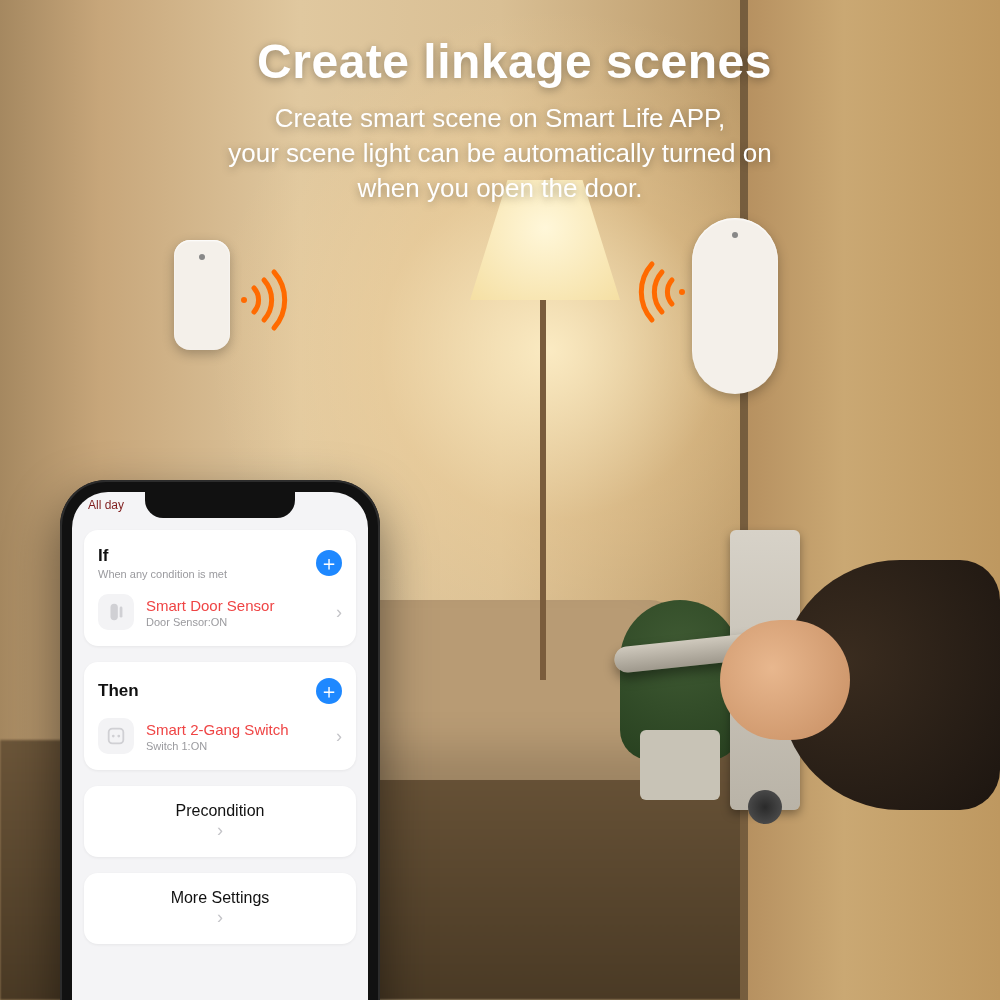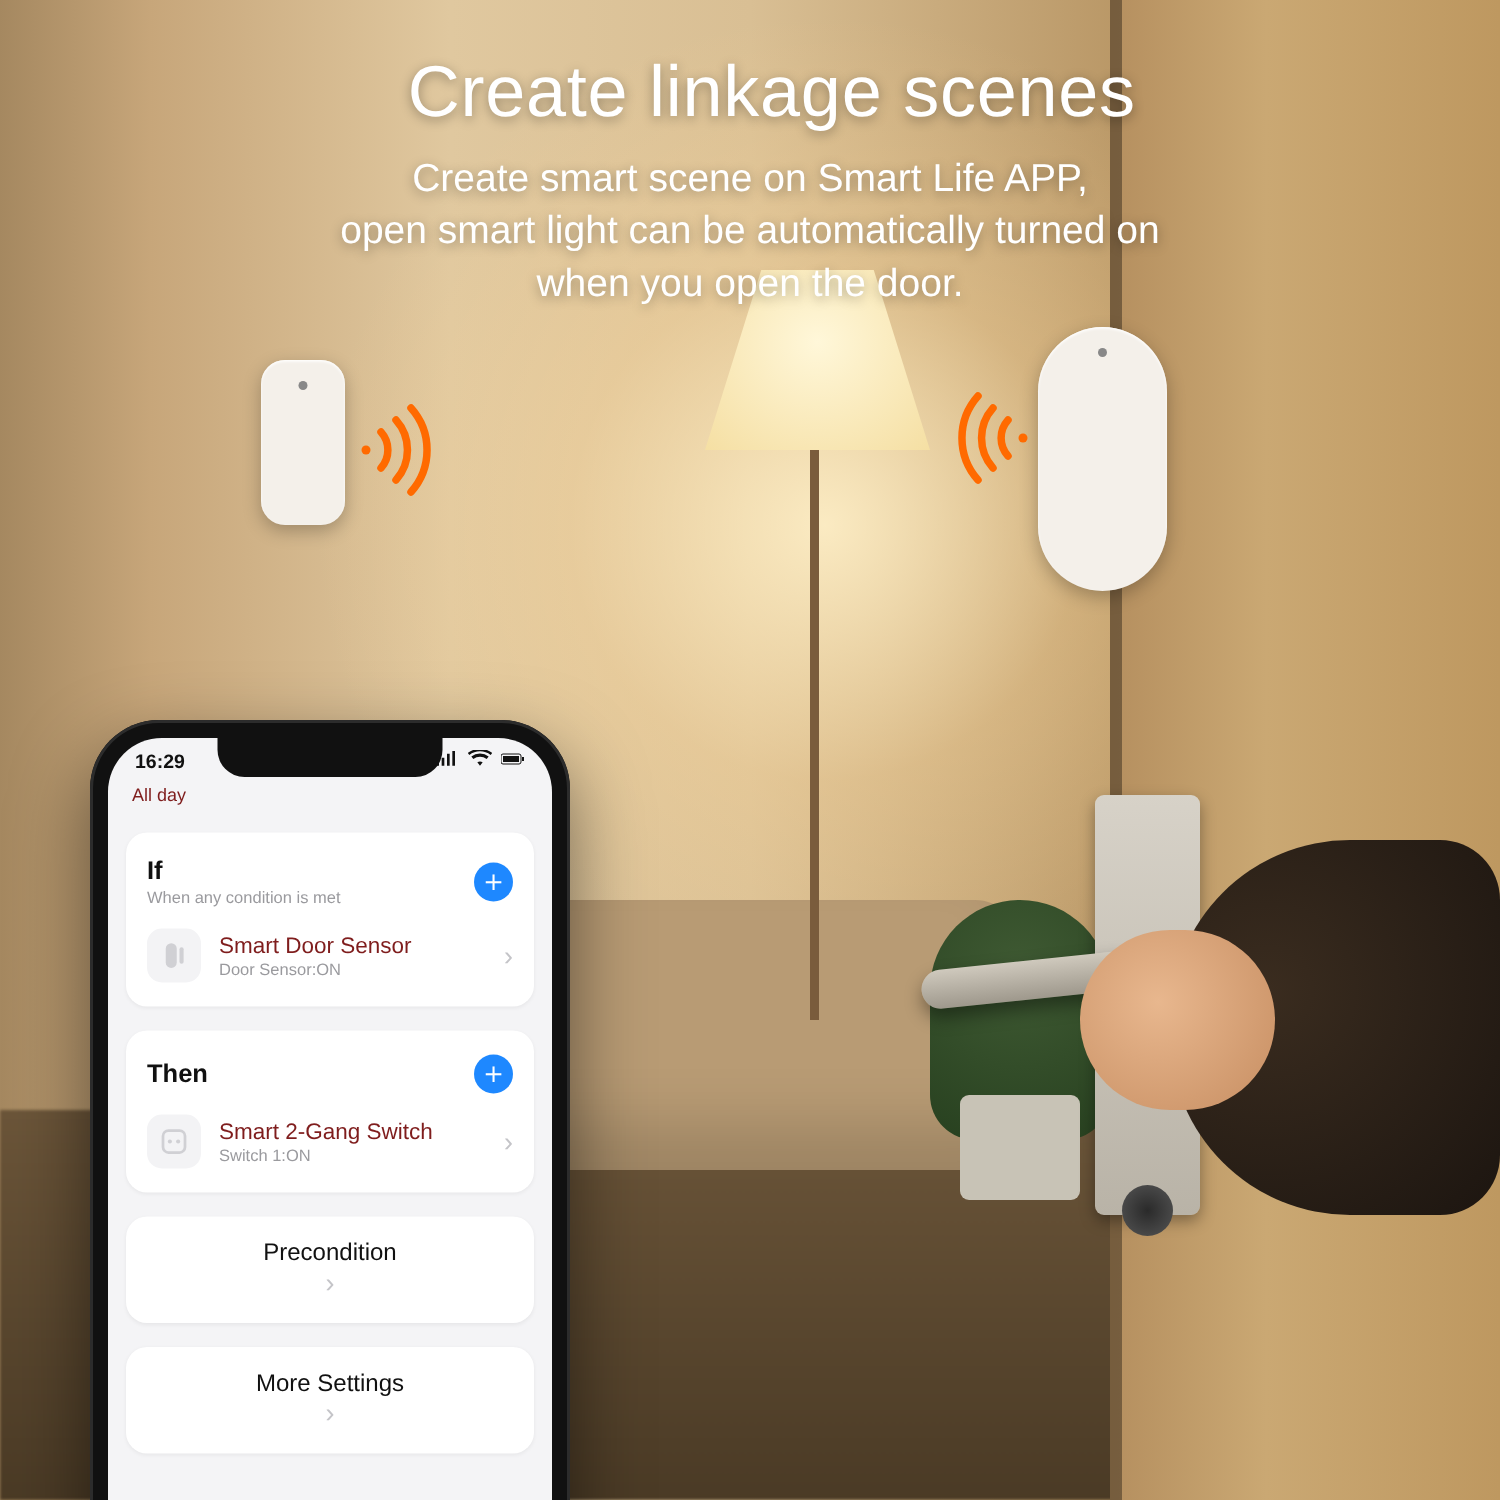--- a/index.html
+++ b/index.html
@@ -36,21 +36,21 @@
     box-shadow: 0 0 120px 60px rgba(255,235,170,.6);
   }
   .plant{position:absolute;left:620px;bottom:240px;width:120px;height:160px;background:radial-gradient(circle at 50% 30%,#3f5a33,#27401f);border-radius:60px 60px 30px 30px;}
   .pot{position:absolute;left:640px;bottom:200px;width:80px;height:70px;background:#c8c3b6;border-radius:6px;}
 
   
   .headline {
     position:absolute; top:34px; left:0; right:0;
     text-align:center; color:#fff; text-shadow:0 2px 8px rgba(0,0,0,.35);
   }
-  .headline h1{font-size:48px; font-weight:400; letter-spacing:.5px; margin-bottom:12px;margin-left:29px;}
+  .headline h1{font-size:48px; font-weight:700; letter-spacing:.5px; margin-bottom:12px;margin-left:29px;}
   .headline p{font-size:26px; font-weight:500; line-height:1.35;}
 
   
   .sensor{position:absolute;background:#f4f0ea;border-radius:16px;box-shadow:0 4px 12px rgba(0,0,0,.25), inset 0 1px 2px #fff;}
   .sensor.small{left:174px;top:240px;width:56px;height:110px;}
   .sensor.large{left:692px;top:218px;width:86px;height:176px;border-radius:44px;}
   .sensor .dot{position:absolute;left:50%;top:14px;width:6px;height:6px;border-radius:50%;background:#888;transform:translateX(-50%);}
   .signal{position:absolute;color:#ff6a00;}
   .signal.s1{left:234px;top:268px;}
   .signal.s2{left:628px;top:260px;}
@@ -86,21 +86,21 @@
   .card{background:#fff;border-radius:14px;margin:8px 12px;padding:4px 0;box-shadow:0 1px 3px rgba(0,0,0,.06);}  
   .section-head{display:flex;justify-content:space-between;align-items:center;padding:12px 14px 2px;}
   .section-head .label{font-size:17px;font-weight:600;color:#111;}
   .section-head .hint{font-size:11px;color:#9a9a9e;margin-top:2px;}
   .plus{width:26px;height:26px;border-radius:50%;background:#1e88ff;display:flex;align-items:center;justify-content:center;color:#fff;font-size:20px;line-height:1;}
 
   .row{display:flex;align-items:center;padding:12px 14px;gap:12px;}
   .row .icon{width:36px;height:36px;border-radius:10px;background:#f3f3f5;display:flex;align-items:center;justify-content:center;flex-shrink:0;}
   .row .icon svg{width:22px;height:22px;}
   .row .txt{flex:1;min-width:0;}
-  .row .name{font-size:15px;color:#7f1d1d;}
+  .row .name{font-size:15px;color:#ef4444;}
   .row .detail{font-size:11px;color:#9a9a9e;margin-top:2px;}
   .chev{color:#c4c4c8;font-size:18px;}
 
   .simple-row{display:flex;align-items:center;justify-content:space-between;padding:16px 14px;background:#fff;border-radius:14px;margin:8px 12px;box-shadow:0 1px 3px rgba(0,0,0,.06);flex-direction:column;}
   .simple-row .label{font-size:16px;color:#111;}
 </style>
 </head>
 <body>
 
 <div class="room"></div>
@@ -138,45 +138,29 @@
     <path d="M44 20a18 18 0 0 0 0 24"></path>
       <path d="M34 12a30 30 0 0 0 0 40"></path>
       <path d="M24 4a42 42 0 0 0 0 56"></path>
   </svg>
 </div>
 
 <div class="headline">
   <h1>Create linkage scenes</h1>
   <p>
     <span>Create smart scene on Smart Life APP,</span><br>
-    <span>open smart light can be automatically turned on</span><br>
+    <span>your scene light can be automatically turned on</span><br>
     <span>when you open the door.</span>
   </p>
 </div>
 
 <div class="phone">
   <div class="screen">
     <div class="notch"></div>
 
-    <div class="statusbar">
-      <span>16:29</span>
-      <div class="right">
-        <span><svg viewBox="0 0 18 12">
-              <path d="M1 11h2V8H1zM5 11h2V5H5zM9 11h2V2H9zM13 11h2V0h-2z" fill="#111"></path>
-            </svg></span>
-        <span><svg viewBox="0 0 18 12">
-              <path d="M9 11L11 8.5a4 4 0 0 0-4 0zM4 6a8 8 0 0 1 10 0l1.5-1.8a10.5 10.5 0 0 0-13 0zM1 3A13 13 0 0 1 17 3l1.2-1.5a15 15 0 0 0-18.4 0z" fill="#111"></path>
-            </svg></span>
-        <span><svg viewBox="0 0 24 12">
-              <rect x="0" y="1" width="20" height="10" rx="2" fill="none" stroke="#111" stroke-width="1"></rect>
-              <rect x="2" y="3" width="16" height="6" fill="#111"></rect>
-              <rect x="21" y="4" width="2" height="4" fill="#111"></rect>
-            </svg></span>
-      </div>
-    </div>
 
 
     <div class="title-block">
       <div class="sub">All day</div>
     </div>
 
     <div class="card">
       <div class="section-head">
         <div>
           <div class="label">If</div>

